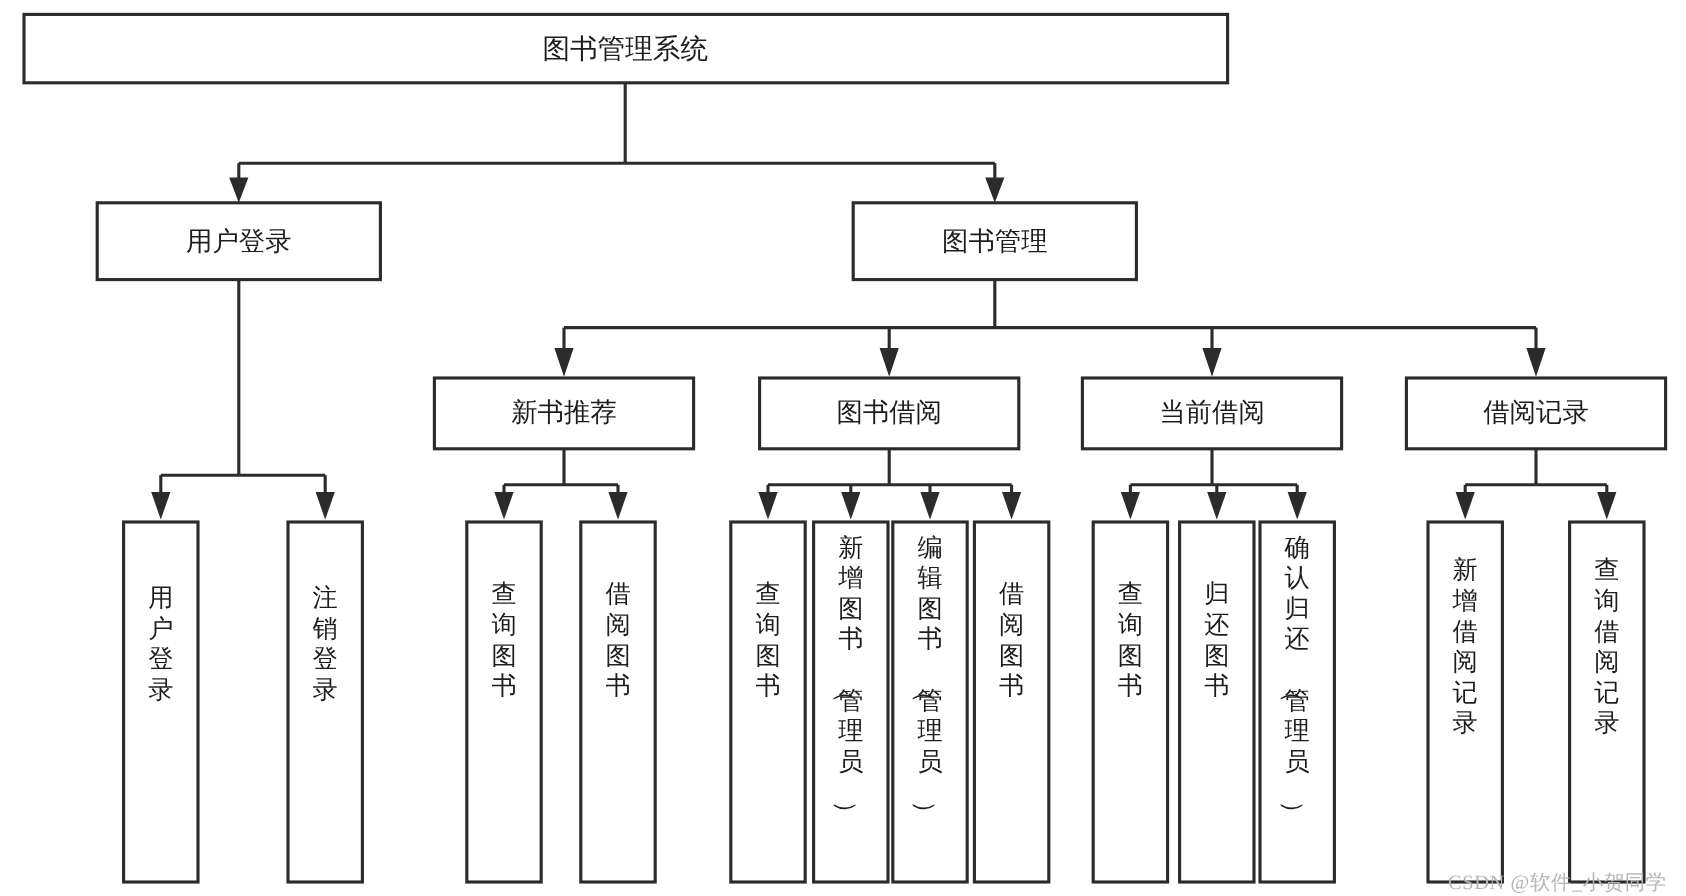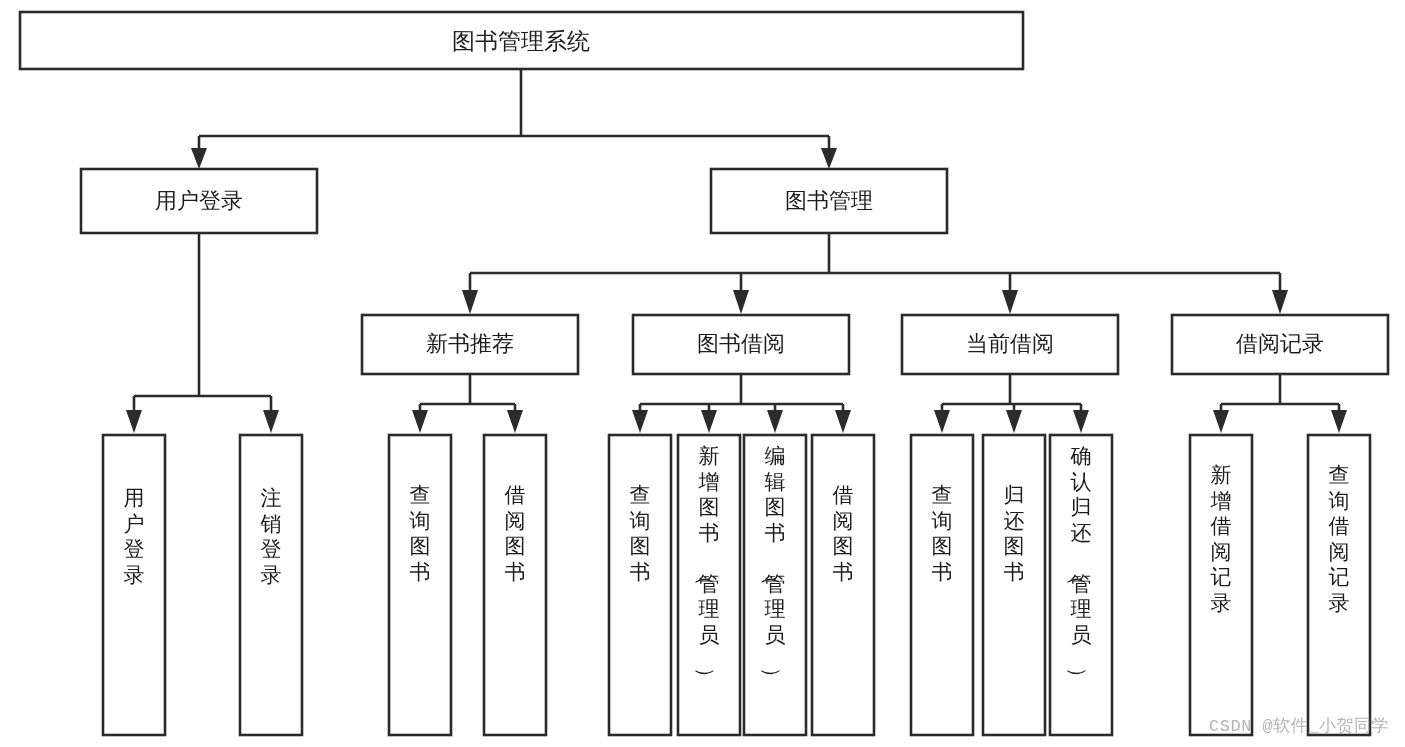--- a/index.html
+++ b/index.html
@@ -54,22 +54,22 @@
     stroke-width: 2.6;
     fill: none;
   }
   .arrow-head {
     fill: #2b2b2b;
     stroke: none;
   }
   .watermark-text {
     position: absolute;
     right: 16px;
-    bottom: 10px;
-    font-family: Liberation Mono, monospace;
+    bottom: 0;
+    font-family: Liberation Serif, serif;
     font-size: 17px;
     color: #b4b4b4;
     white-space: nowrap;
     letter-spacing: 0.5px;
     user-select: none;
   }
 </style>
 </head>
 <body>
 

